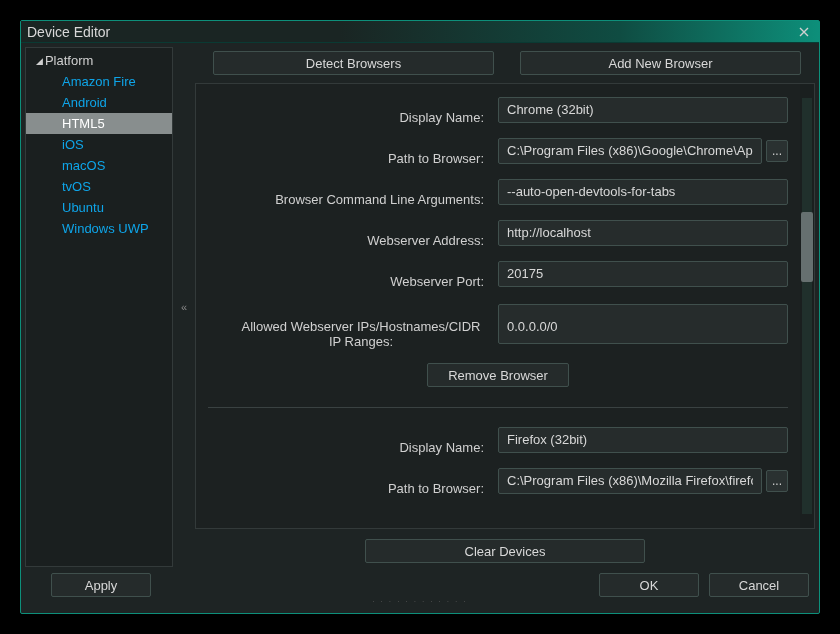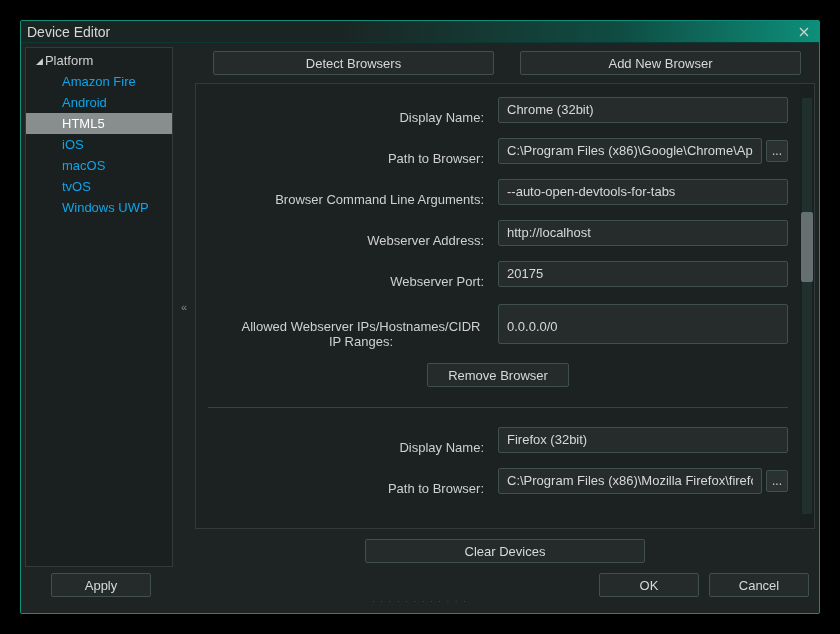--- a/index.html
+++ b/index.html
@@ -252,20 +252,21 @@
           <span class="caret">◢</span>
           <span>Platform</span>
         </div>
         <div id="tree-items">
             <div class="tree-item">Amazon Fire</div>
             <div class="tree-item">Android</div>
             <div class="tree-item selected">HTML5</div>
             <div class="tree-item">iOS</div>
             <div class="tree-item">macOS</div>
             <div class="tree-item">tvOS</div>
+            <div class="tree-item">Ubuntu</div>
             <div class="tree-item">Windows UWP</div>
           </div>
       </div>
 
       <div class="collapse-handle">«</div>
 
       <div class="right-pane">
         <div class="top-buttons">
           <div class="btn wide">Detect Browsers</div>
           <div class="btn wide">Add New Browser</div>

